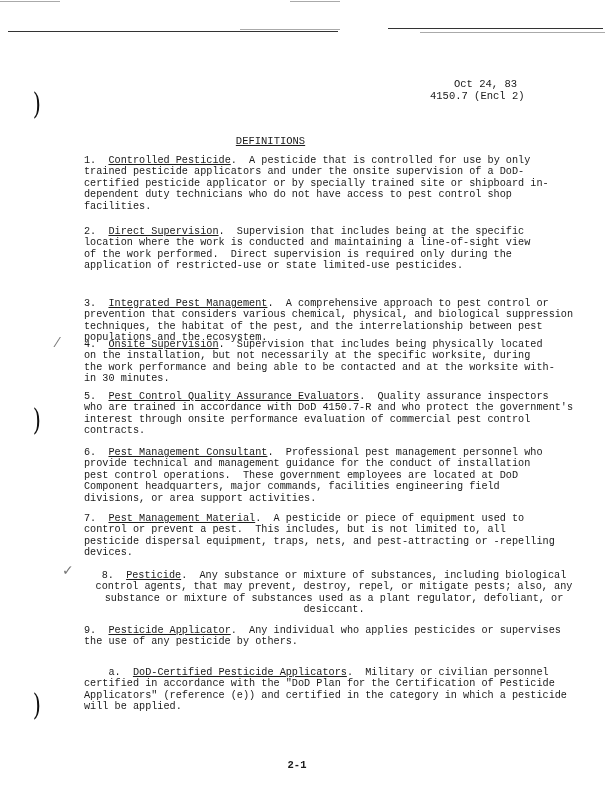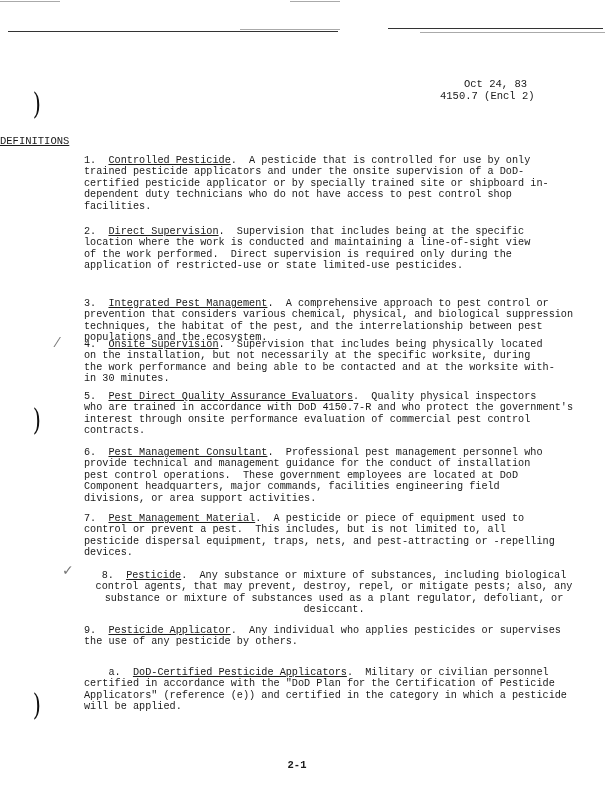--- a/index.html
+++ b/index.html
@@ -2,22 +2,22 @@
 <html><head>
   <meta charset="utf-8">
   <style>
     html, body { margin: 0; padding: 0; background: #ffffff; }
     body { width: 611px; height: 792px; position: relative; overflow: hidden;
       font-family: "Liberation Mono", "DejaVu Sans Mono", monospace; color: #1a1a1a; }
     .scan-line { position: absolute; height: 1px; background: #333; }
     .scan-line.faint { background: #aaa; }
     .punch { position: absolute; font-family: "DejaVu Serif", serif; font-size: 30px; color: #111; transform: scaleX(0.7); }
     .header-meta { position: absolute; left: 430px; top: 78px; font-size: 10.5px; line-height: 12px; }
-    .header-meta div { white-space: pre; margin-left: 10px; }
-    .title { position: absolute; left: 0; width: 541px; top: 135px; text-align: left; font-size: 10.5px; }
+    .header-meta div { white-space: pre; }
+    .title { position: absolute; left: 0; width: 541px; top: 135px; text-align: center; font-size: 10.5px; }
     .title span { text-decoration: underline; }
     .para { position: absolute; left: 84px; width: 500px; font-size: 10.2px; line-height: 11.4px; white-space: pre; }
     .term { text-decoration: underline; }
     .page-num { position: absolute; left: 0; width: 594px; top: 759px; text-align: center; font-size: 10.5px; font-weight: bold; }
     .mark { position: absolute; color: #777; font-size: 14px; font-family: "DejaVu Sans", sans-serif; }
   </style>
 </head>
 <body>
 
 <div class="scan-line" style="left:8px;top:31px;width:330px;"></div>
@@ -55,21 +55,21 @@
 <div class="para" style="top:298px;"><span>3.</span>  <span class="term">Integrated Pest Management</span>.<span>  A comprehensive approach to pest control or</span>
 <span>prevention that considers various chemical, physical, and biological suppression
 techniques, the habitat of the pest, and the interrelationship between pest
 populations and the ecosystem.</span></div>
 
 <div class="para" style="top:339px;"><span>4.</span>  <span class="term">Onsite Supervision</span>.<span>  Supervision that includes being physically located</span>
 <span>on the installation, but not necessarily at the specific worksite, during
 the work performance and being able to be contacted and at the worksite with-
 in 30 minutes.</span></div>
 
-<div class="para" style="top:391px;"><span>5.</span>  <span class="term">Pest Direct Quality Assurance Evaluators</span>.<span>  Quality physical inspectors</span>
+<div class="para" style="top:391px;"><span>5.</span>  <span class="term">Pest Control Quality Assurance Evaluators</span>.<span>  Quality assurance inspectors</span>
 <span>who are trained in accordance with DoD 4150.7-R and who protect the government's
 interest through onsite performance evaluation of commercial pest control
 contracts.</span></div>
 
 <div class="para" style="top:447px;"><span>6.</span>  <span class="term">Pest Management Consultant</span>.<span>  Professional pest management personnel who</span>
 <span>provide technical and management guidance for the conduct of installation
 pest control operations.  These government employees are located at DoD
 Component headquarters, major commands, facilities engineering field
 divisions, or area support activities.</span></div>
 

